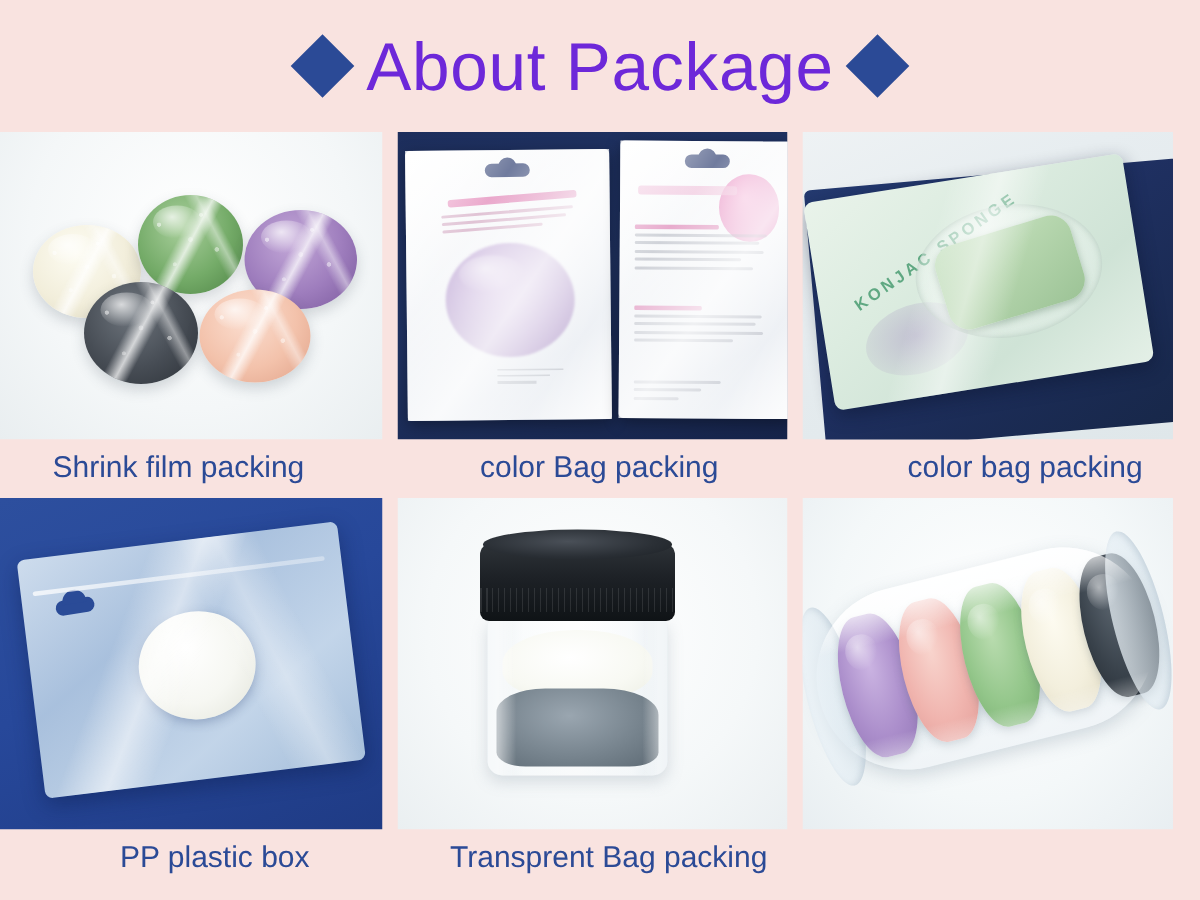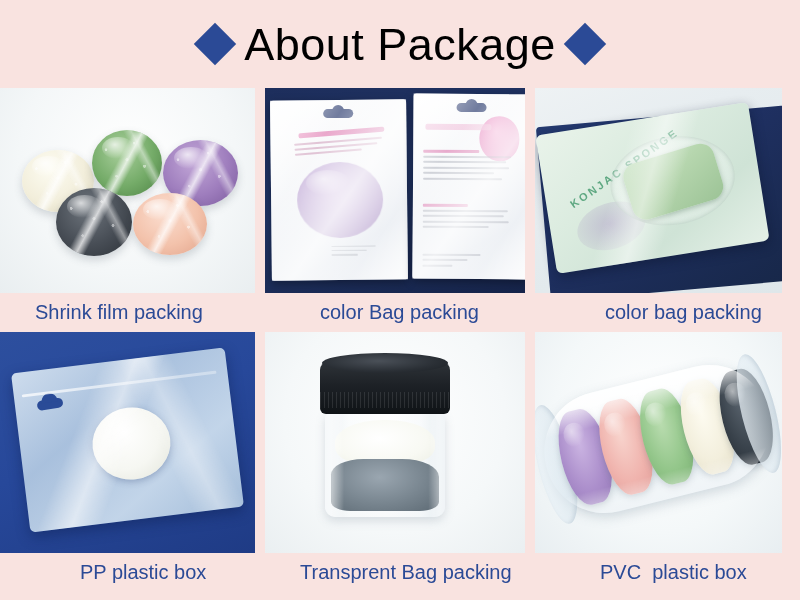--- a/index.html
+++ b/index.html
@@ -36,21 +36,21 @@
   .diamond {
     width: 30px;
     height: 30px;
     background: #2b4a96;
     transform: rotate(45deg);
     flex: 0 0 auto;
   }
   .title-text {
     font-size: 45px;
     font-weight: 400;
-    color: #000000;
+    color: #6d28d9;
     letter-spacing: 0.5px;
     line-height: 1;
     white-space: nowrap;
   }
 
   
   .row {
     position: absolute;
     left: 0;
     width: 800px;
@@ -682,16 +682,15 @@
         </div>
       </div>
     </div>
 
     <div class="edge"></div>
   </div>
 
   <div class="captions captions-2">
     <span class="caption cap-2">PP plastic box</span>
     <span class="caption cap-1">Transprent Bag packing</span>
-    <span class="caption cap-3">PVC  plastic box</span>
   </div>
 
 </div>
 
 </body></html>

